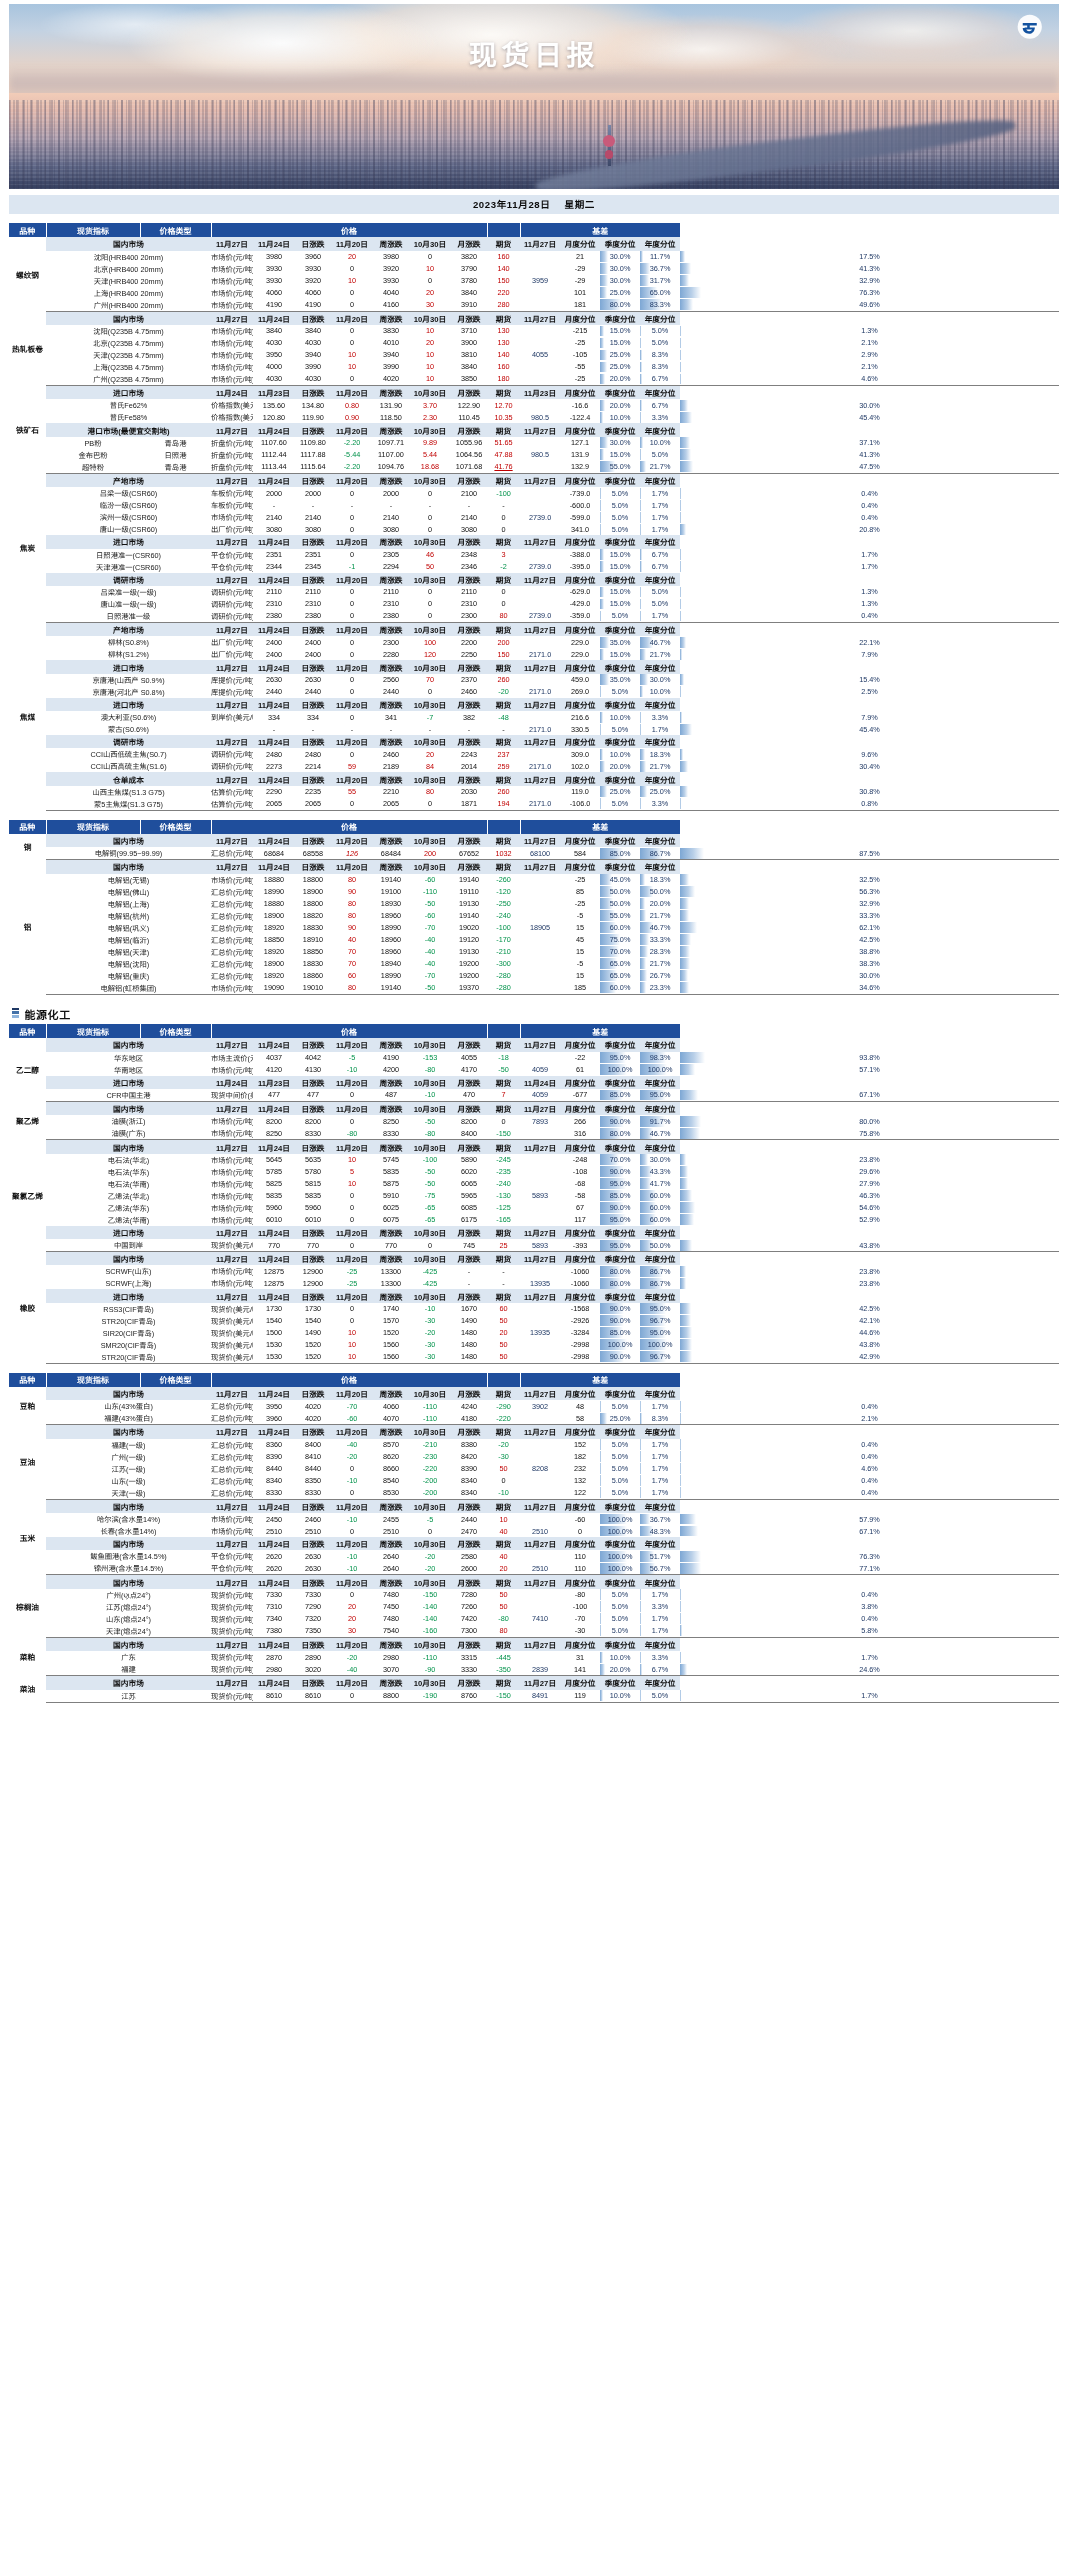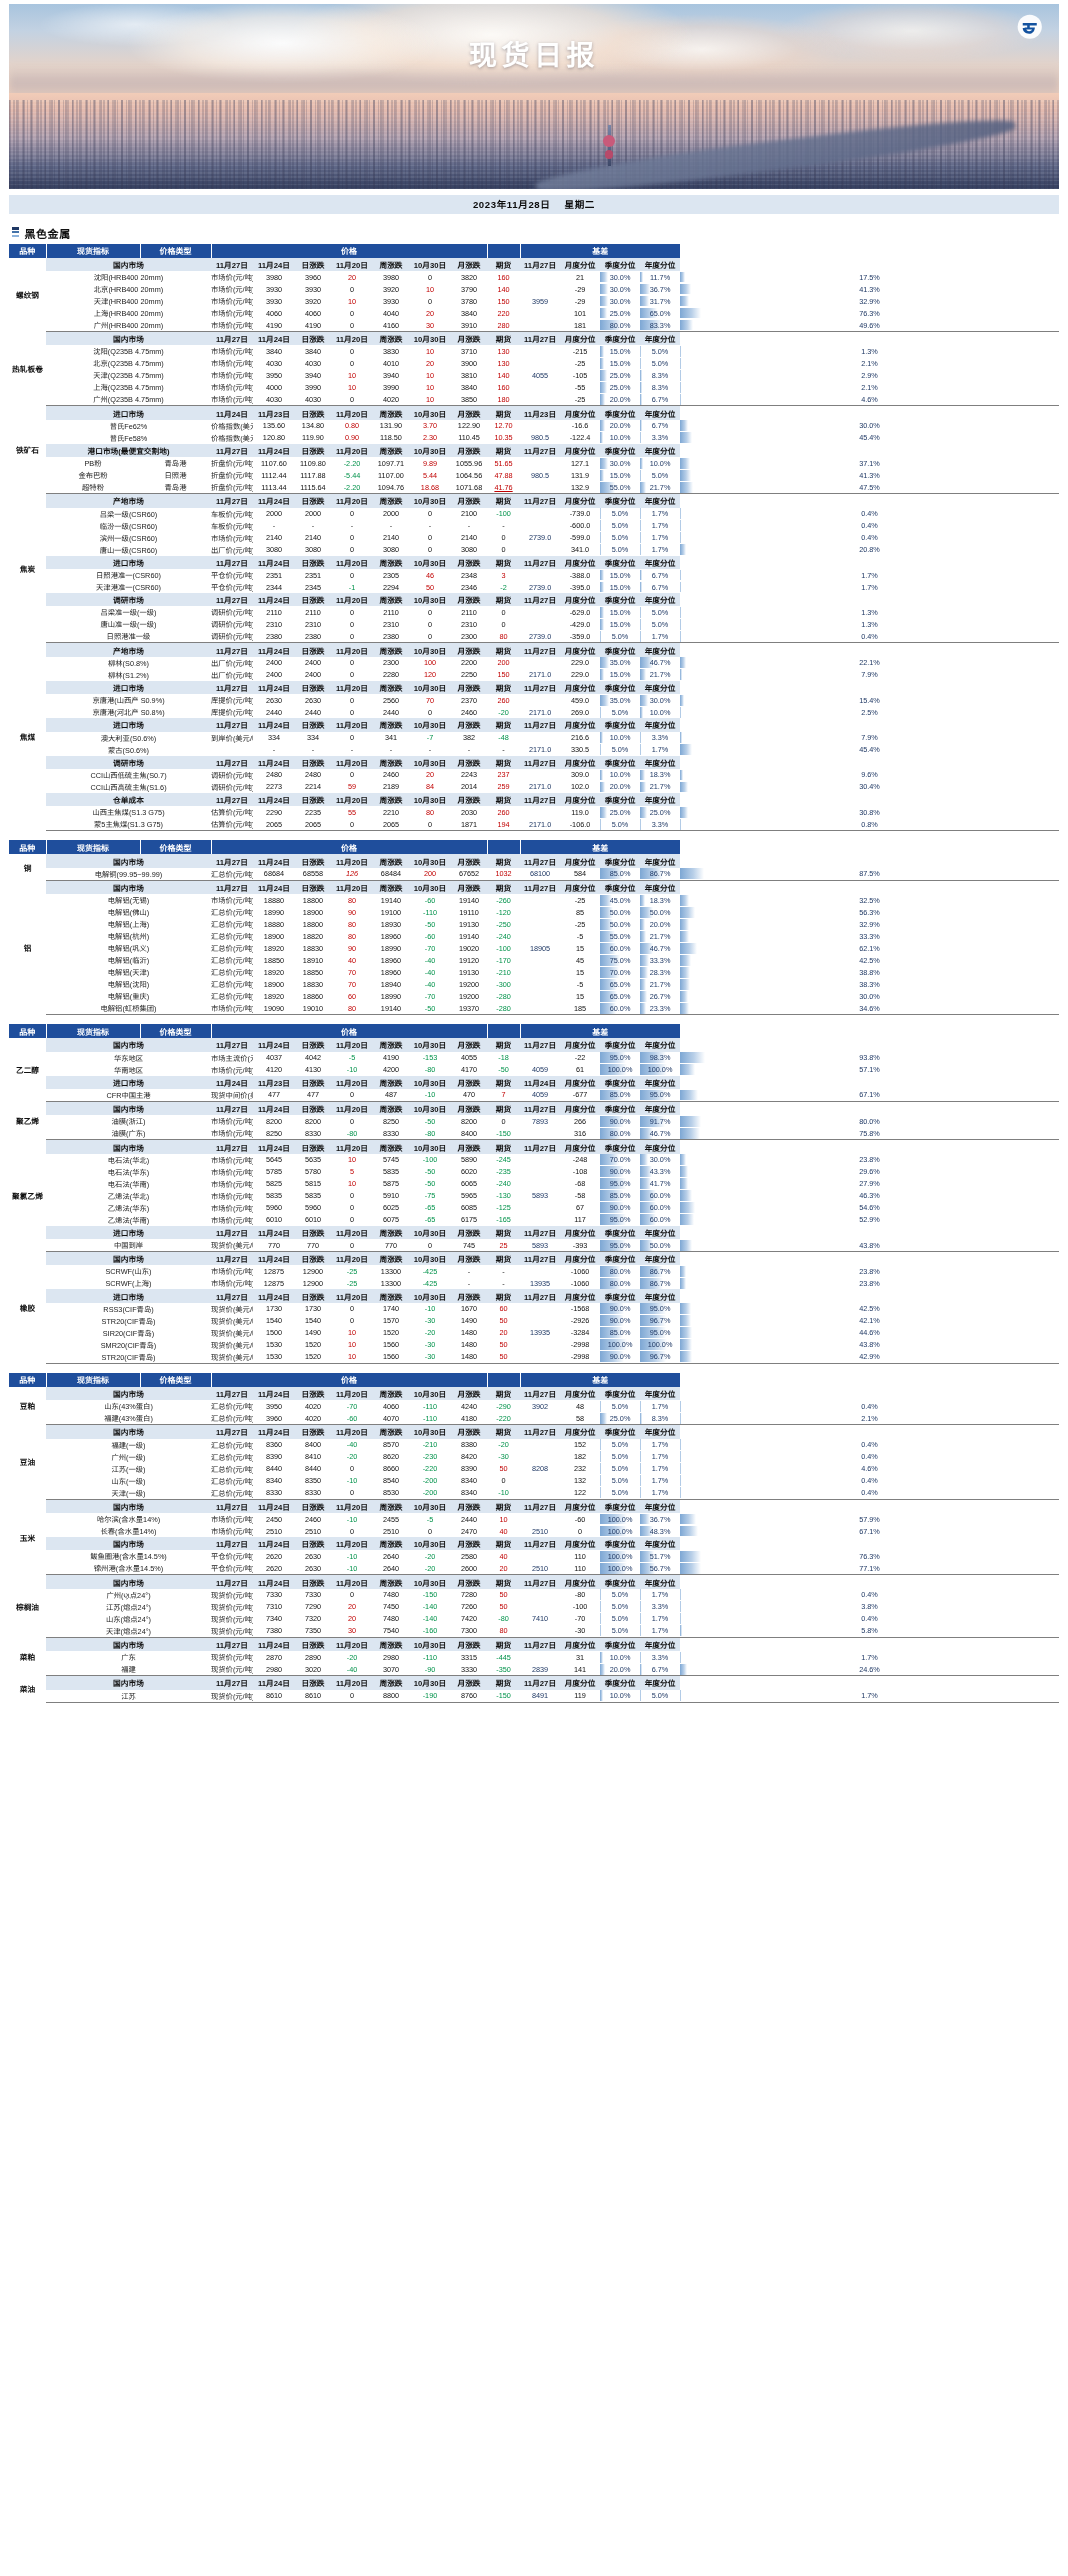--- a/index.html
+++ b/index.html
@@ -213,28 +213,20 @@
       <path d="M9 14 L31 14 L31 18 L20 18 L20 21 L28 21 C28 27 24 31 19 31 C13 31 9 27 9 22 L14 22 C14 25 16 27 19 27 C21 27 23 26 23.5 24.5 L12 24.5 L12 21 L16 21 L16 18 L9 18 Z" fill="#13529f"></path>
     </svg>
   </div>
 
   <div class="datebar">
     <span>2023年11月28日</span><span class="wd">星期二</span>
   </div>
 
   <div id="sections-root">
       <div class="section">
-        <div class="sect-head">
-          <span class="sect-mark">
-            <i></i>
-            <i></i>
-            <i></i>
-          </span>
-          <span class="sect-title">黑色金属</span>
-        </div>
         <table class="grid">
           <colgroup>
             <col style="width: 37px;">
             <col style="width: 94px;">
             <col style="width: 71px;">
             <col style="width: 42px;">
             <col style="width: 42px;">
             <col style="width: 36px;">
             <col style="width: 42px;">
             <col style="width: 36px;">
@@ -1223,20 +1215,28 @@
               <td style="border-bottom: 0.6px solid rgb(127, 127, 127);"></td>
               <td class="num" style="border-bottom: 0.6px solid rgb(127, 127, 127);">185</td>
               <td class="pct" style="border-bottom: 0.6px solid rgb(127, 127, 127);"><span class="bar" style="width: 16px;"></span><span class="val">60.0%</span></td>
               <td class="pct" style="border-bottom: 0.6px solid rgb(127, 127, 127);"><span class="bar" style="width: 6.2px;"></span><span class="val">23.3%</span></td>
               <td class="pct" style="border-bottom: 0.6px solid rgb(127, 127, 127);"><span class="bar" style="width: 9.3px;"></span><span class="val">34.6%</span></td>
             </tr>
           </tbody>
         </table>
       </div>
       <div class="section">
+        <div class="sect-head">
+          <span class="sect-mark">
+            <i></i>
+            <i></i>
+            <i></i>
+          </span>
+          <span class="sect-title">能源化工</span>
+        </div>
         <table class="grid">
           <colgroup>
             <col style="width: 37px;">
             <col style="width: 94px;">
             <col style="width: 71px;">
             <col style="width: 42px;">
             <col style="width: 42px;">
             <col style="width: 36px;">
             <col style="width: 42px;">
             <col style="width: 36px;">

